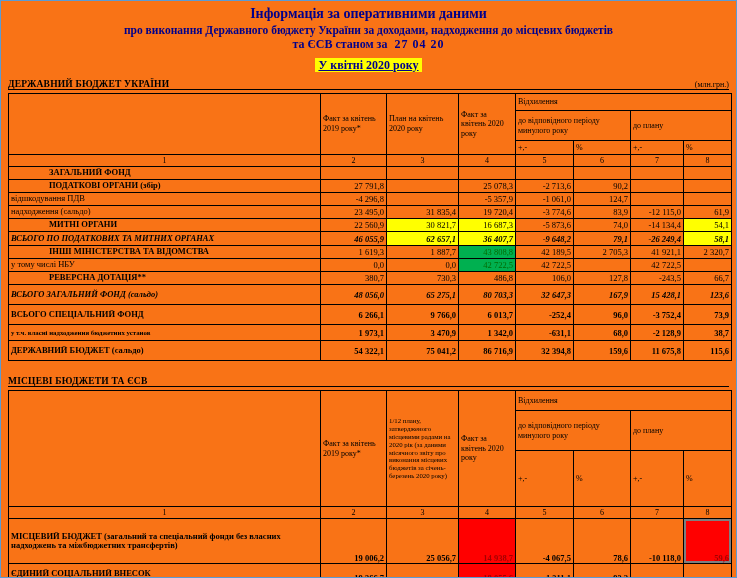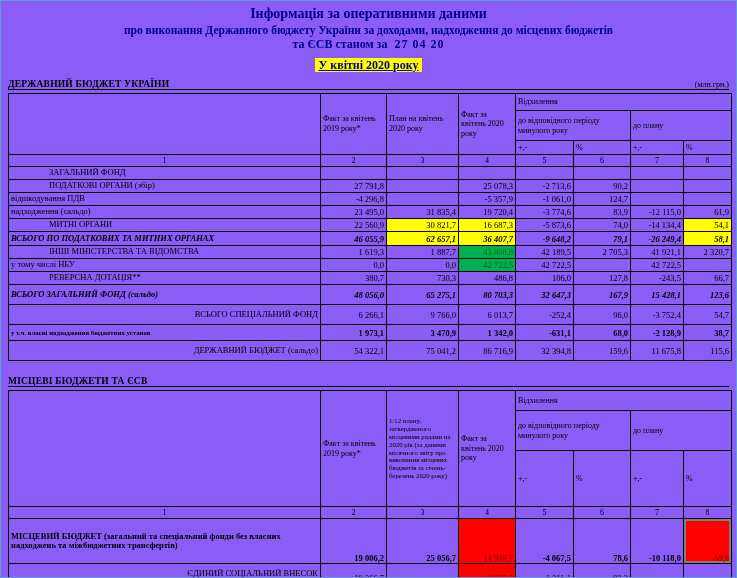--- a/index.html
+++ b/index.html
@@ -1,18 +1,18 @@
 <!DOCTYPE html>
 <html><head>
 <meta charset="utf-8">
 <style>
   html,body{margin:0;padding:0;background:#e8eef5;}
   .page{
     position:relative; width:737px; height:578px; box-sizing:border-box;
-    background:#8b5cf6; border:1px solid #5b9bd5; padding:3px 7px 0 7px; overflow:hidden;
+    background:#f97316; border:1px solid #5b9bd5; padding:3px 7px 0 7px; overflow:hidden;
     font-family:"Liberation Serif","DejaVu Serif",serif; color:#000;
   }
   
   .titles{text-align:center; color:#00008b;}
   .t-line1{font-size:14px; font-weight:bold; padding-top:2px;}
   .t-line2{font-size:11.5px; font-weight:bold; margin-top:2px;}
   .t-line3{font-size:12px; font-weight:bold; margin-top:1px;}
   .t-line3 .date{margin-left:7px; letter-spacing:1px;}
   .t-line4{margin-top:3px; margin-bottom:6px;}
   .hl-period{
@@ -33,26 +33,26 @@
   th,td{border:1px solid #000; padding:0 2px; box-sizing:border-box; overflow:hidden;}
   th{font-weight:normal; font-size:8px; text-align:left; vertical-align:middle; line-height:1.2;}
   #t1 thead tr.hr1{height:17px;} #t1 thead tr.hr2{height:30px;} #t1 thead tr.hr3{height:14px;}
   #t2 thead tr.hr1{height:20px;} #t2 thead tr.hr2{height:40px;} #t2 thead tr.hr3{height:56px;}
   th.plan2{font-size:6.8px; line-height:1.15; padding:1px 2px;}
   tr.nums td{height:12px; font-size:8px; text-align:center; padding:0;}
   tbody tr{height:13px;}
   td.lbl{font-size:8.5px; text-align:left; line-height:1.1;}
   td.num{font-size:8.5px; text-align:right; white-space:nowrap;}
   
-  tr.rs-fund td.lbl, tr.rs-main td.lbl{font-weight:normal;padding-left:40px;}
+  tr.rs-fund td.lbl, tr.rs-main td.lbl{font-weight:bold;padding-left:40px;}
   tr.rs-sub td.lbl{text-align:left; padding-right:4px; font-weight:normal;}
   tr.rs-note td.lbl{font-weight:normal;}
   tr.rs-ti{height:14px;} tr.rs-ti td{font-weight:bold; font-style:italic;}
   tr.rs-grand-ti{height:20px;} tr.rs-grand-ti td{font-weight:bold; font-style:italic;}
-  tr.rs-grand{height:20px;} tr.rs-grand td{font-weight:normal;text-align:right;}
+  tr.rs-grand{height:20px;} tr.rs-grand td{font-weight:bold;}
   tr.rs-small{height:16px;} tr.rs-small td.lbl{font-size:6.8px; font-weight:bold;}
   tr.rs-small td.num{font-weight:bold;}
   tr.rs-grand-xtall{height:45px;} tr.rs-grand-xtall td{font-weight:bold;}
   #t2 tbody td.num{vertical-align:bottom;}
   #t2 tbody td.lbl{vertical-align:middle;}
   
   .bg-yellow{background:#ffff00;margin-left:35px;}
   .bg-green{background:#00b050; color:#046b04;}
   .bg-red{background:#ff0000; color:#a40000;}
   .sel{box-shadow:inset 0 0 0 2px #7f7f7f;}
@@ -221,21 +221,21 @@
           <td class="num">123,6</td>
         </tr>
         <tr class="rs-grand">
           <td class="lbl">ВСЬОГО СПЕЦІАЛЬНИЙ ФОНД</td>
           <td class="num">6 266,1</td>
           <td class="num">9 766,0</td>
           <td class="num">6 013,7</td>
           <td class="num">-252,4</td>
           <td class="num">96,0</td>
           <td class="num">-3 752,4</td>
-          <td class="num">54,7</td>
+          <td class="num">73,9</td>
         </tr>
         <tr class="rs-small">
           <td class="lbl">у т.ч. власні надходження бюджетних установ</td>
           <td class="num">1 973,1</td>
           <td class="num">3 470,9</td>
           <td class="num">1 342,0</td>
           <td class="num">-631,1</td>
           <td class="num">68,0</td>
           <td class="num">-2 128,9</td>
           <td class="num">38,7</td>

